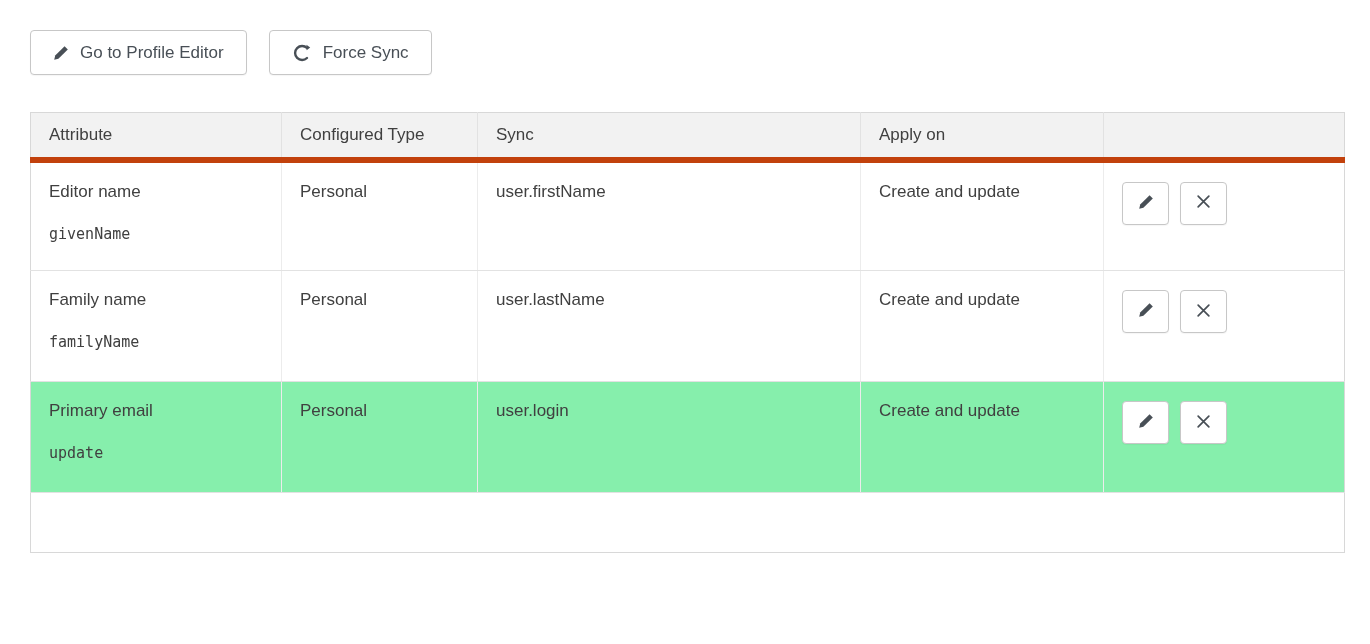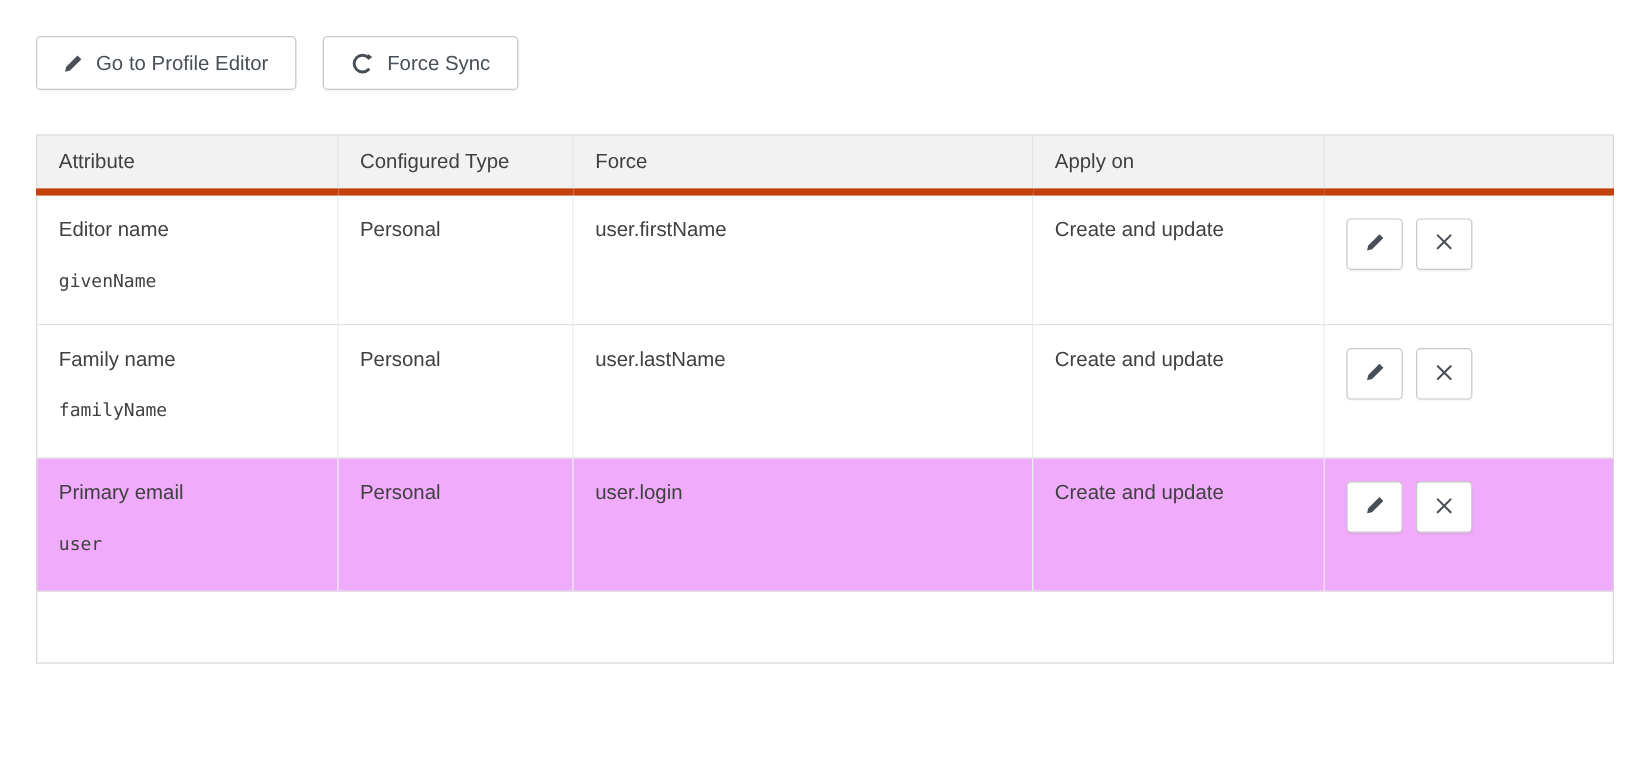--- a/index.html
+++ b/index.html
@@ -57,21 +57,21 @@
   .attr-table td {
     height: 111px;
     padding: 19px 18px 0 18px;
     vertical-align: top;
     font-size: 17px;
     color: #404040;
     border-bottom: 1px solid #e2e2e2;
     border-right: 1px solid #ececec;
   }
   .attr-table td:last-child { border-right: none; }
-  .attr-table tr.highlight td { background: #f0abfc; margin-top: 28px; }
+  .attr-table tr.highlight td { background: #86efac; margin-top: 28px; }
 
   .attr-label { font-size: 17px; }
   .attr-name {
     margin-top: 23px;
     font-family: "DejaVu Sans Mono", "Liberation Mono", monospace;
     font-size: 15px;
     color: #404040;
   }
   a.cell-link { color: #007dc1; text-decoration: none; cursor: pointer; }
 
@@ -127,21 +127,21 @@
       <col style="width:251px">
         <col style="width:196px">
         <col style="width:383px">
         <col style="width:243px">
         <col style="width:241px">
     </colgroup>
     <thead>
       <tr>
         <th>Attribute</th>
         <th>Configured Type</th>
-        <th>Force</th>
+        <th>Sync</th>
         <th>Apply on</th>
         <th></th>
       </tr>
     </thead>
     <tbody>
 
 
       <tr>
         <td>
           <div class="attr-label">Editor name</div>
@@ -194,21 +194,21 @@
                   </svg>
               </span>
             </button>
           </div>
         </td>
       </tr>
 
       <tr class="highlight">
         <td>
           <div class="attr-label">Primary email</div>
-          <div class="attr-name">user</div>
+          <div class="attr-name">update</div>
         </td>
         <td>Personal</td>
         <td>user.login</td>
         <td>Create and update</td>
         <td>
           <div class="actions">
             <button class="action-btn">
               <span>
                 <svg width="16" height="16" viewBox="0 0 16 16">
                     <path d="M11.6 1.2l3.2 3.2-9.4 9.4-4.2 1 1-4.2z" fill="#484f56"></path>

